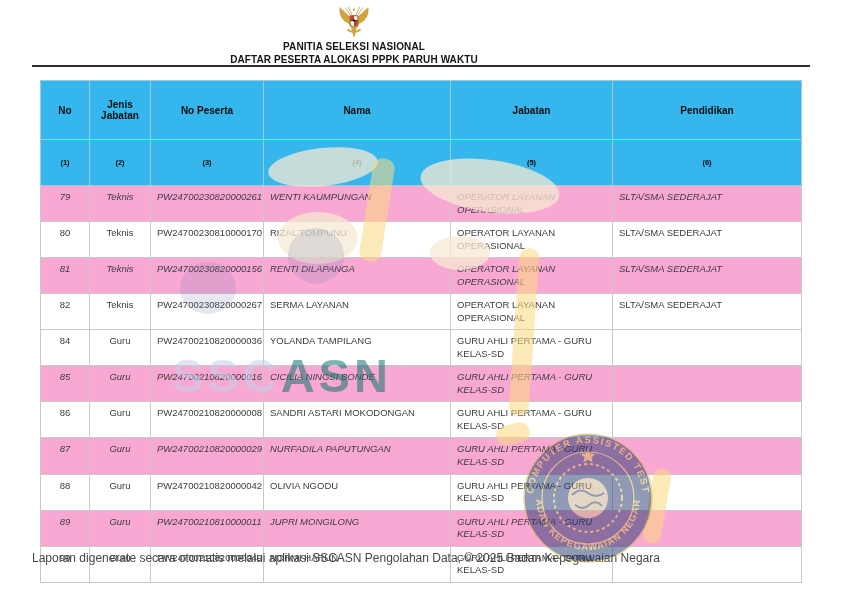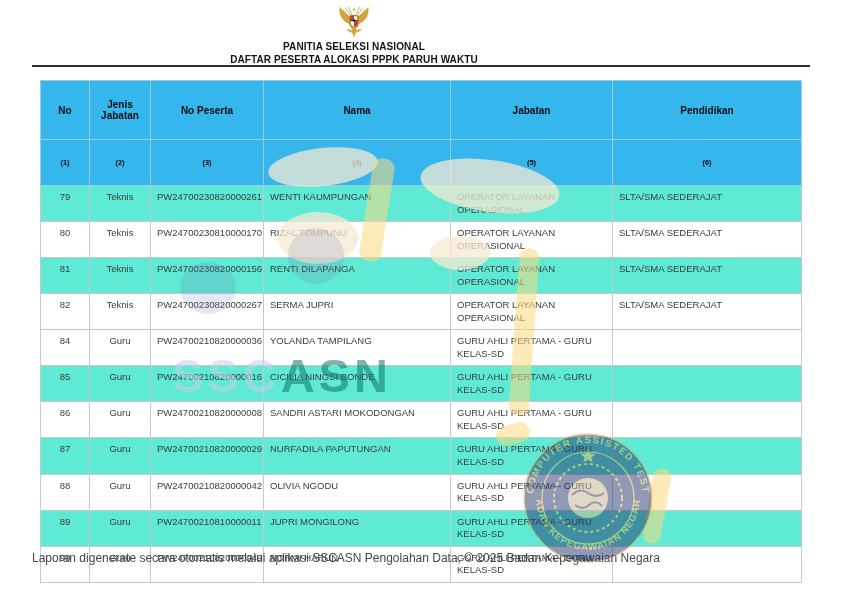--- a/index.html
+++ b/index.html
@@ -30,21 +30,21 @@
   tr.labels th{height:42px;}
   tr.nums th{height:22px;font-size:7.5px;}
   td{
     border:1px solid #c8c8c8;background:#ffffff;
     font-size:9.5px;color:#3c3c3c;line-height:1.32;
     padding:5px 6px;vertical-align:top;box-sizing:border-box;
     overflow:hidden;
   }
   tbody tr{height:24px;}
   tbody tr.tall{height:35px;}
-  tbody tr.alt td{background:#5eead4;}
+  tbody tr.alt td{background:#f9a8d4;font-style:italic;}
   td.col-no,td.col-jenis{text-align:center;}
 
   
   .footer{position:absolute;left:32px;top:551px;font-size:12px;color:#474747;z-index:1;}
 
   
   .watermarks{position:absolute;inset:0;z-index:2;pointer-events:none;}
   .blob{position:absolute;border-radius:50%;}
   .blob.cream{background:#f6ead3;opacity:.75;}
   .blob.bluegray{background:#707cb4;opacity:.18;}
@@ -128,21 +128,21 @@
     <td class="col-jenis">Teknis</td>
     <td class="col-nopes">PW24700230820000156</td>
     <td class="col-nama">RENTI DILAPANGA</td>
     <td class="col-jab">OPERATOR LAYANAN OPERASIONAL</td>
     <td class="col-pend">SLTA/SMA SEDERAJAT</td>
   </tr>
       <tr>
     <td class="col-no">82</td>
     <td class="col-jenis">Teknis</td>
     <td class="col-nopes">PW24700230820000267</td>
-    <td class="col-nama">SERMA JUPRI</td>
+    <td class="col-nama">SERMA LAYANAN</td>
     <td class="col-jab">OPERATOR LAYANAN OPERASIONAL</td>
     <td class="col-pend">SLTA/SMA SEDERAJAT</td>
   </tr>
       <tr class="tall">
     <td class="col-no">84</td>
     <td class="col-jenis">Guru</td>
     <td class="col-nopes">PW24700210820000036</td>
     <td class="col-nama">YOLANDA TAMPILANG</td>
     <td class="col-jab">GURU AHLI PERTAMA - GURU KELAS-SD</td>
     <td class="col-pend"></td>

